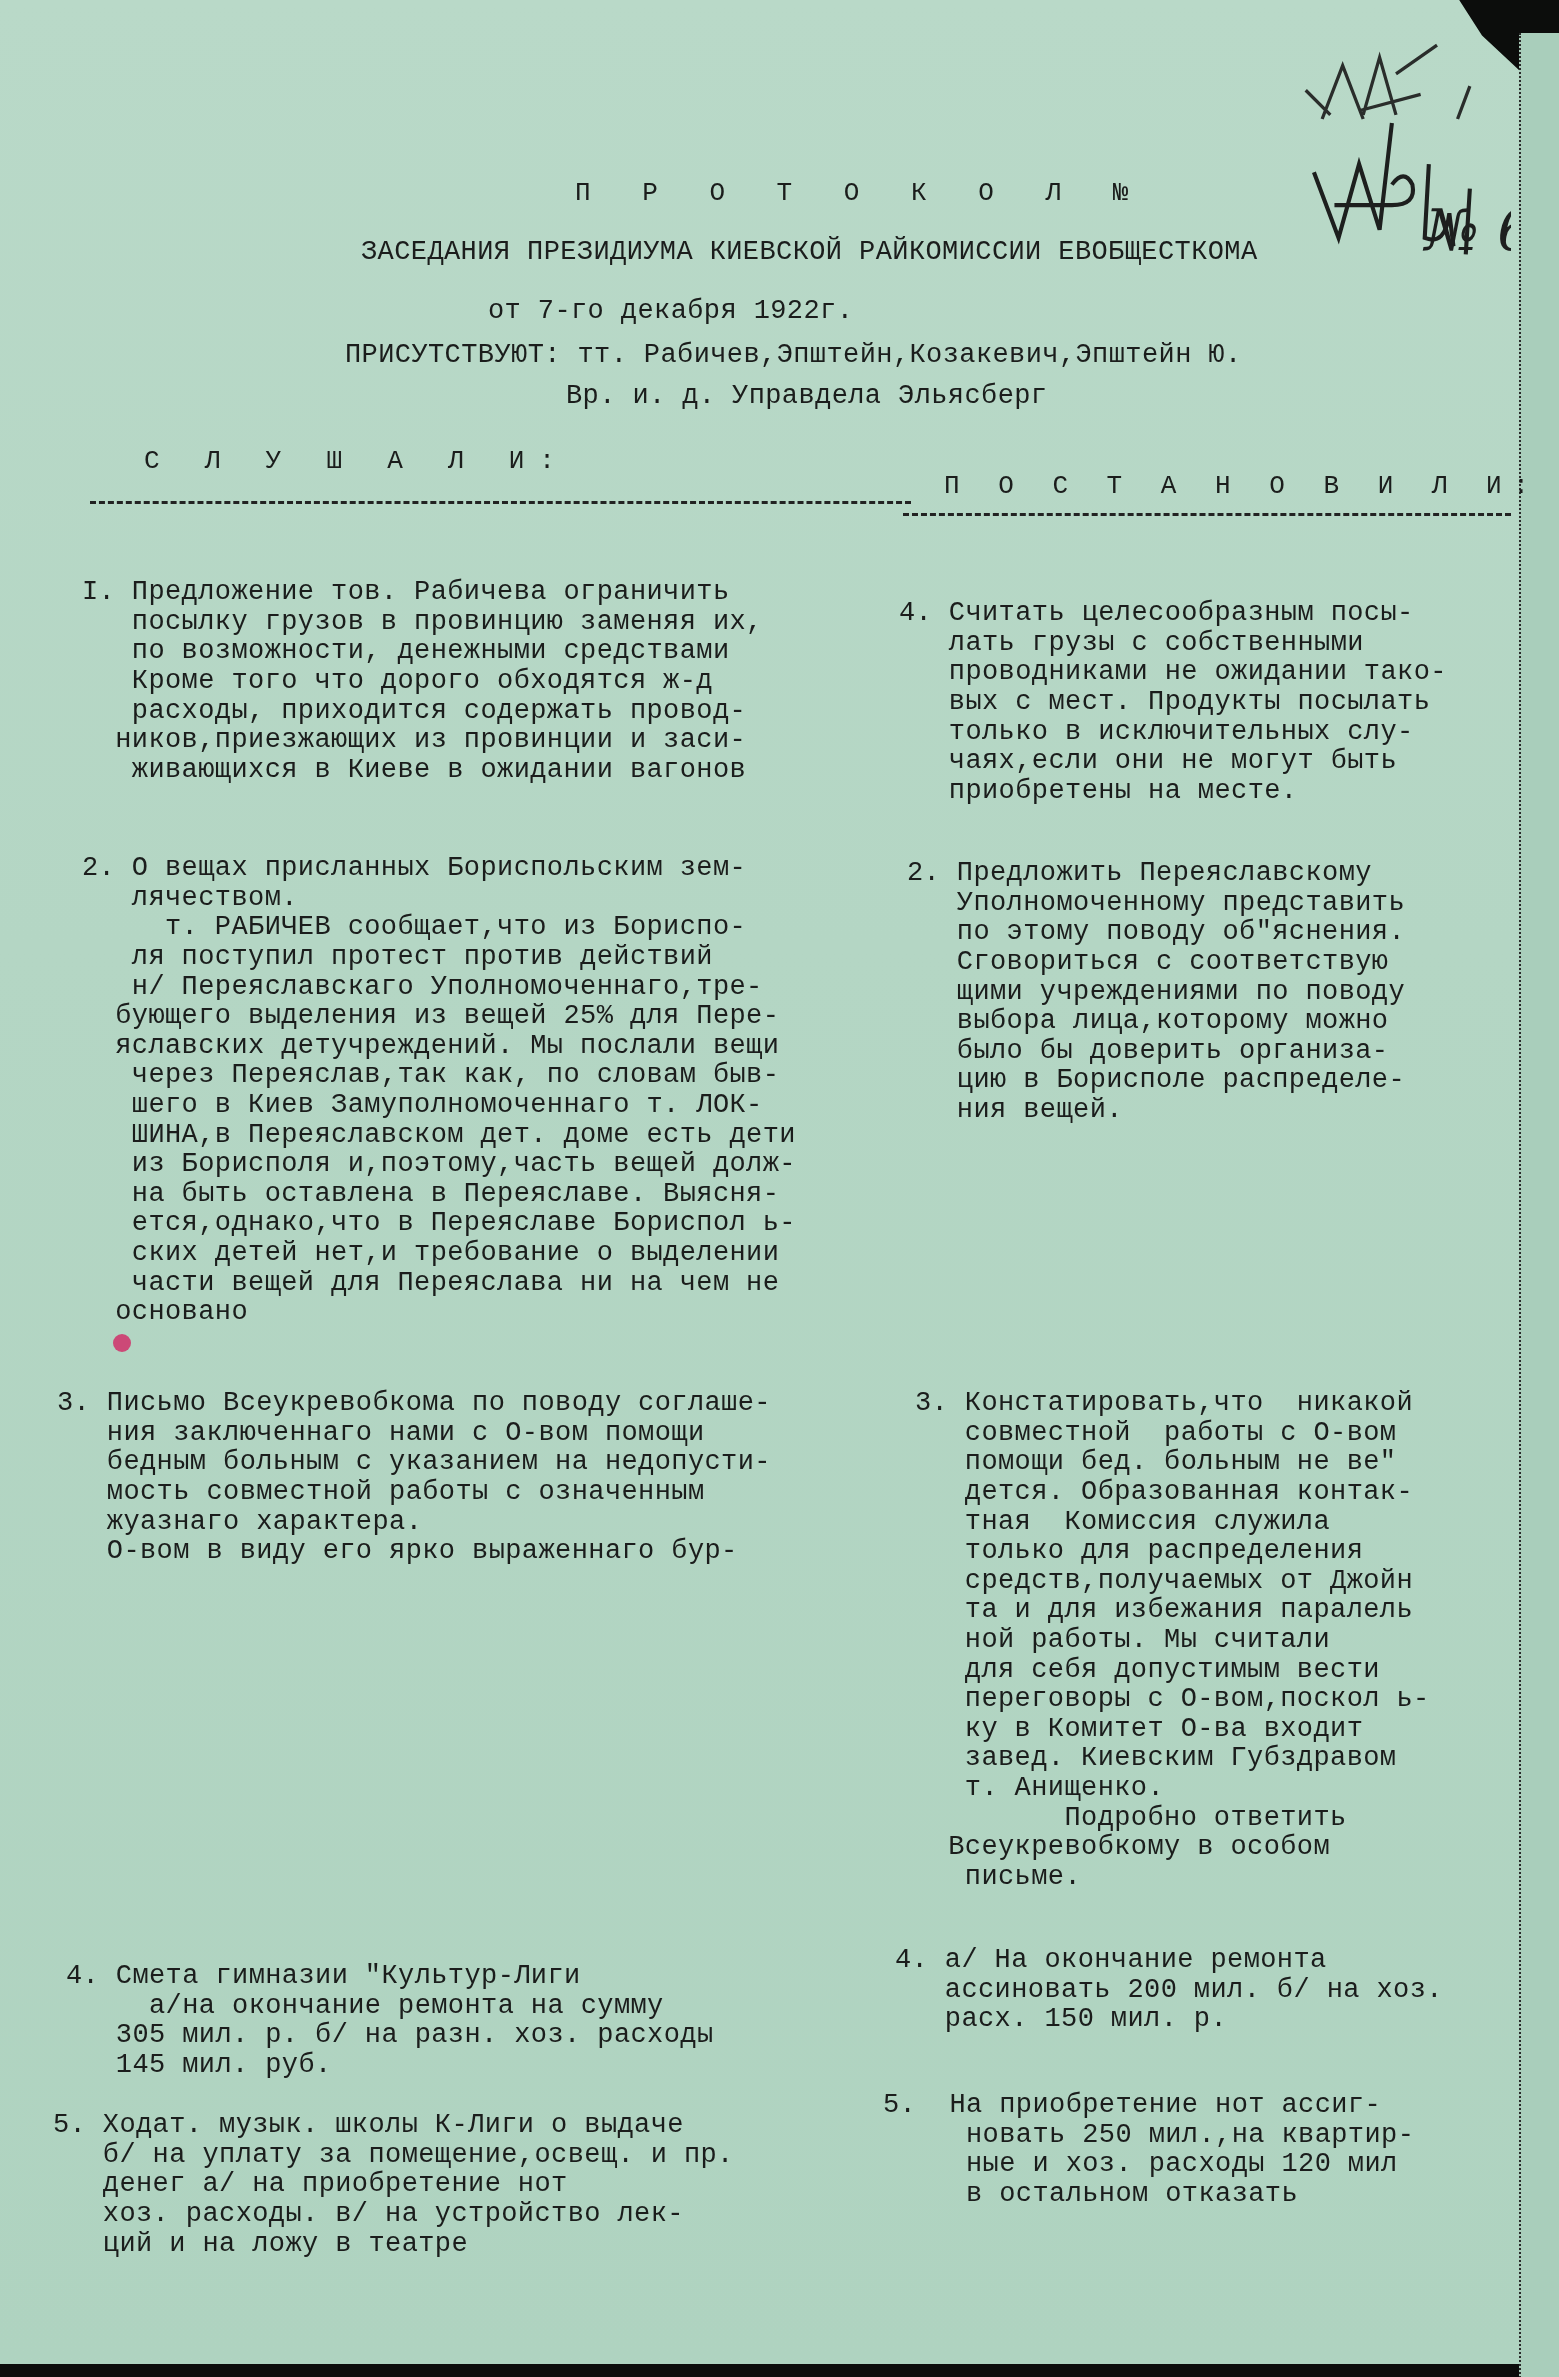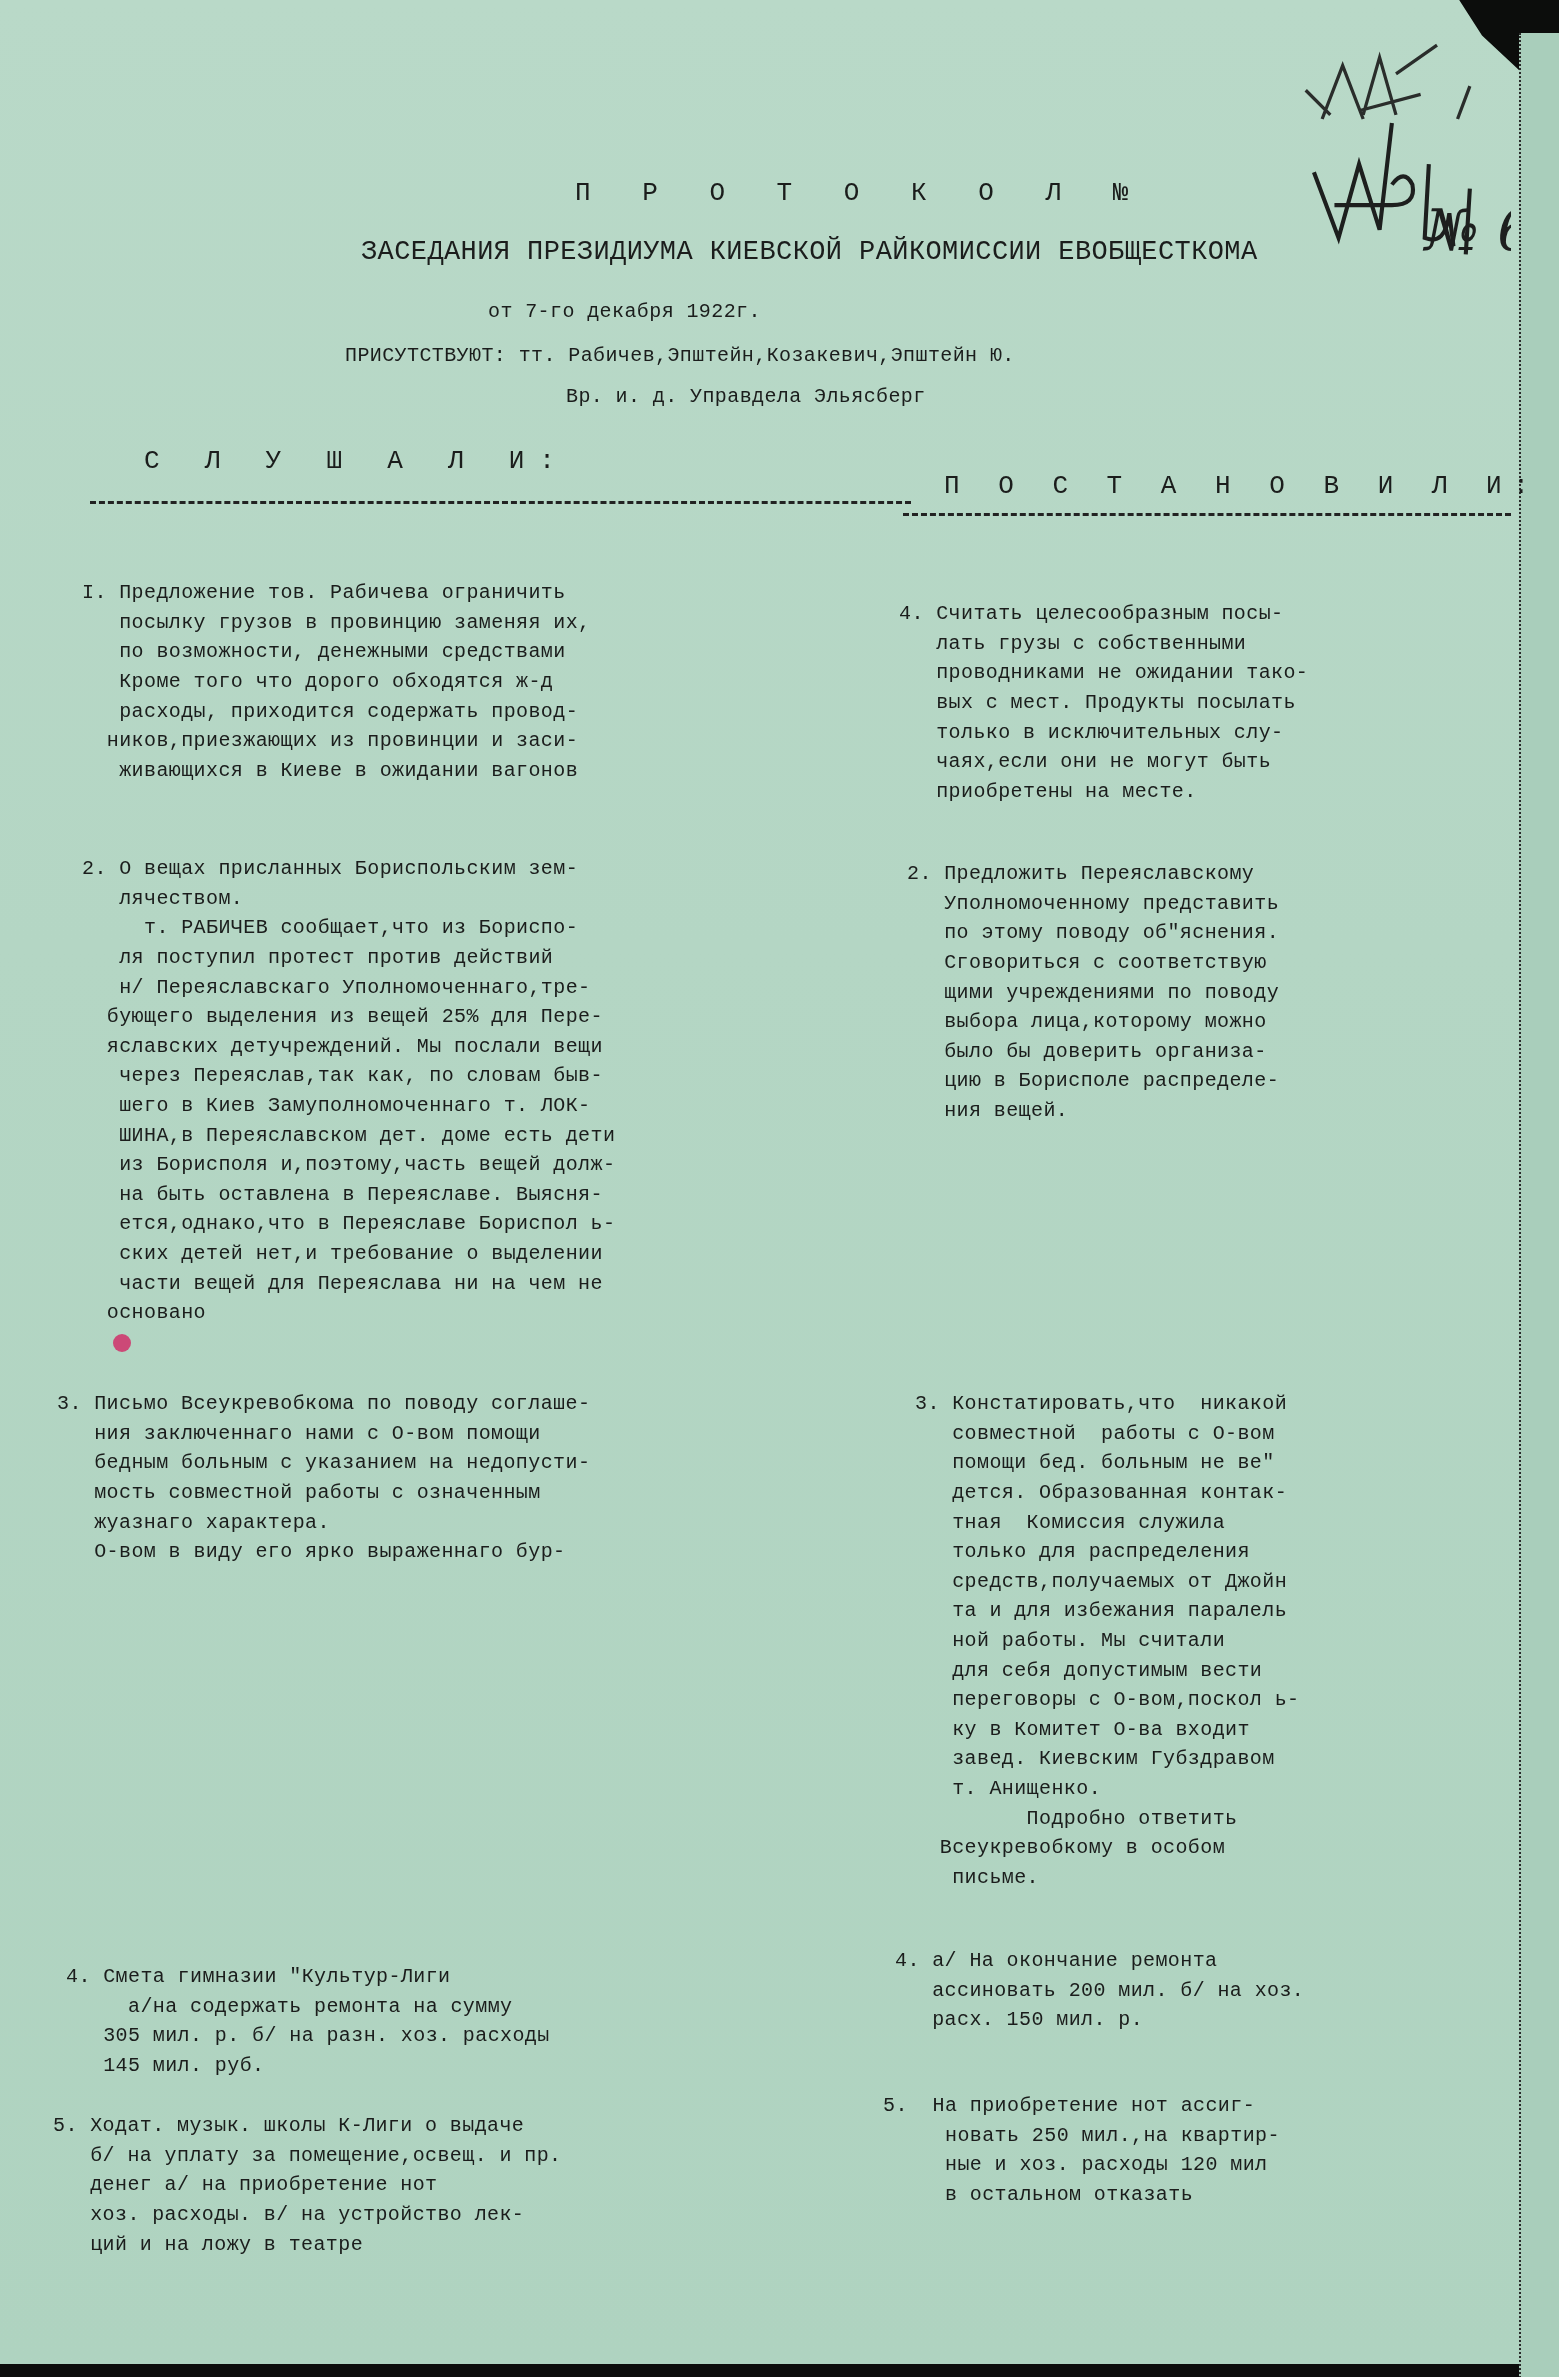--- a/index.html
+++ b/index.html
@@ -11,21 +11,21 @@
   .page {
     position: absolute; left: 0; top: 0; width: 1519px; height: 2364px;
     background: linear-gradient(180deg, #b9d9c8 0%, #b4d6c4 40%, #afd3c0 100%);
     border-right: 1.6px solid #dfeee6;
     clip-path: polygon(0 0, 96% 0, 97.5% 1.5%, 100% 3%, 100% 100%, 0 100%);
   }
   .page2 {
     position: absolute; left: 1519px; top: 33px; width: 41px; height: 2345px;
     background: #a9cebb; border-left: 2.5px dotted #2a2a2a;
   }
-  .txt { position: absolute; color: #1b1d1c; font-size: 20px; line-height: 29.6px; white-space: pre; letter-spacing: 0.4px; }
+  .txt { position: absolute; color: #1b1d1c; font-size: 27px; line-height: 29.6px; white-space: pre; letter-spacing: 0.4px; }
   .title-spaced { letter-spacing: 18px; font-size: 26px; }
   .dash { position: absolute; border-top: 3.3px dashed #222; height: 0; }
   .line { display: block; }
   .hand { position: absolute; }
   .red-mark { position: absolute; width: 18px; height: 18px; border-radius: 50%; background: #d0306a; opacity: 0.85; }
 </style>
 </head>
 <body>
 
 <div class="page"></div>
@@ -64,21 +64,21 @@
 
 <div class="red-mark" style="left:113px;top:1334px"></div>
 <div class="txt" style="left:57px;top:1330px">
   <span class="line">3. Письмо Всеукревобкома по поводу соглаше-</span><span class="line">   ния заключеннаго нами с О-вом помощи</span><span class="line">   бедным больным с указанием на недопусти-</span><span class="line">   мость совместной работы с означенным</span><span class="line">   жуазнаго характера.</span><span class="line">   О-вом в виду его ярко выраженнаго бур-</span>
 </div>
 <div class="txt" style="left:915px;top:1330px">
   <span class="line">3. Констатировать,что  никакой</span><span class="line">   совместной  работы с О-вом</span><span class="line">   помощи бед. больным не ве"</span><span class="line">   дется. Образованная контак-</span><span class="line">   тная  Комиссия служила</span><span class="line">   только для распределения</span><span class="line">   средств,получаемых от Джойн</span><span class="line">   та и для избежания паралель</span><span class="line">   ной работы. Мы считали</span><span class="line">   для себя допустимым вести</span><span class="line">   переговоры с О-вом,поскол ь-</span><span class="line">   ку в Комитет О-ва входит</span><span class="line">   завед. Киевским Губздравом</span><span class="line">   т. Анищенко.</span><span class="line">         Подробно ответить</span><span class="line">  Всеукревобкому в особом</span><span class="line">   письме.</span>
 </div>
 
 <div class="txt" style="left:66px;top:1903px">
-  <span class="line">4. Смета гимназии "Культур-Лиги</span><span class="line">     а/на содержать ремонта на сумму</span><span class="line">   305 мил. р. б/ на разн. хоз. расходы</span><span class="line">   145 мил. руб.</span>
+  <span class="line">4. Смета гимназии "Культур-Лиги</span><span class="line">     а/на окончание ремонта на сумму</span><span class="line">   305 мил. р. б/ на разн. хоз. расходы</span><span class="line">   145 мил. руб.</span>
 </div>
 <div class="txt" style="left:895px;top:1887px">
   <span class="line">4. а/ На окончание ремонта</span><span class="line">   ассиновать 200 мил. б/ на хоз.</span><span class="line">   расх. 150 мил. р.</span>
 </div>
 
 <div class="txt" style="left:53px;top:2052px">
   <span class="line">5. Ходат. музык. школы К-Лиги о выдаче</span><span class="line">   б/ на уплату за помещение,освещ. и пр.</span><span class="line">   денег а/ на приобретение нот</span><span class="line">   хоз. расходы. в/ на устройство лек-</span><span class="line">   ций и на ложу в театре</span>
 </div>
 <div class="txt" style="left:883px;top:2032px">
   <span class="line">5.  На приобретение нот ассиг-</span><span class="line">     новать 250 мил.,на квартир-</span><span class="line">     ные и хоз. расходы 120 мил</span><span class="line">     в остальном отказать</span>

